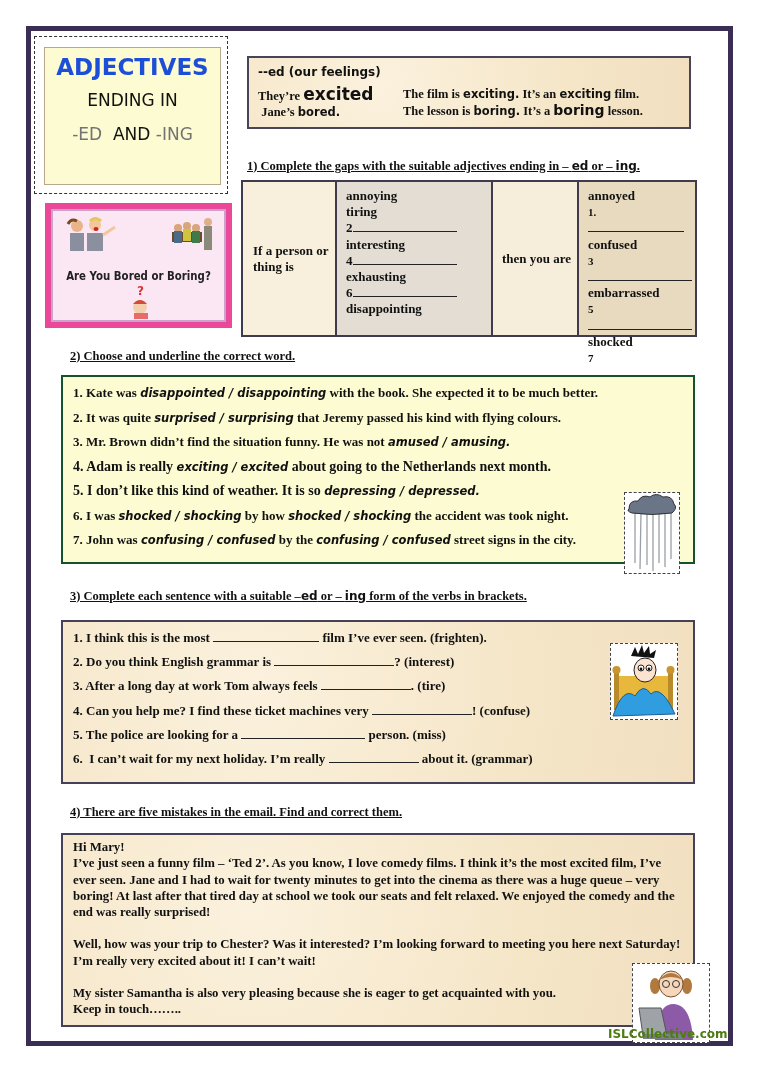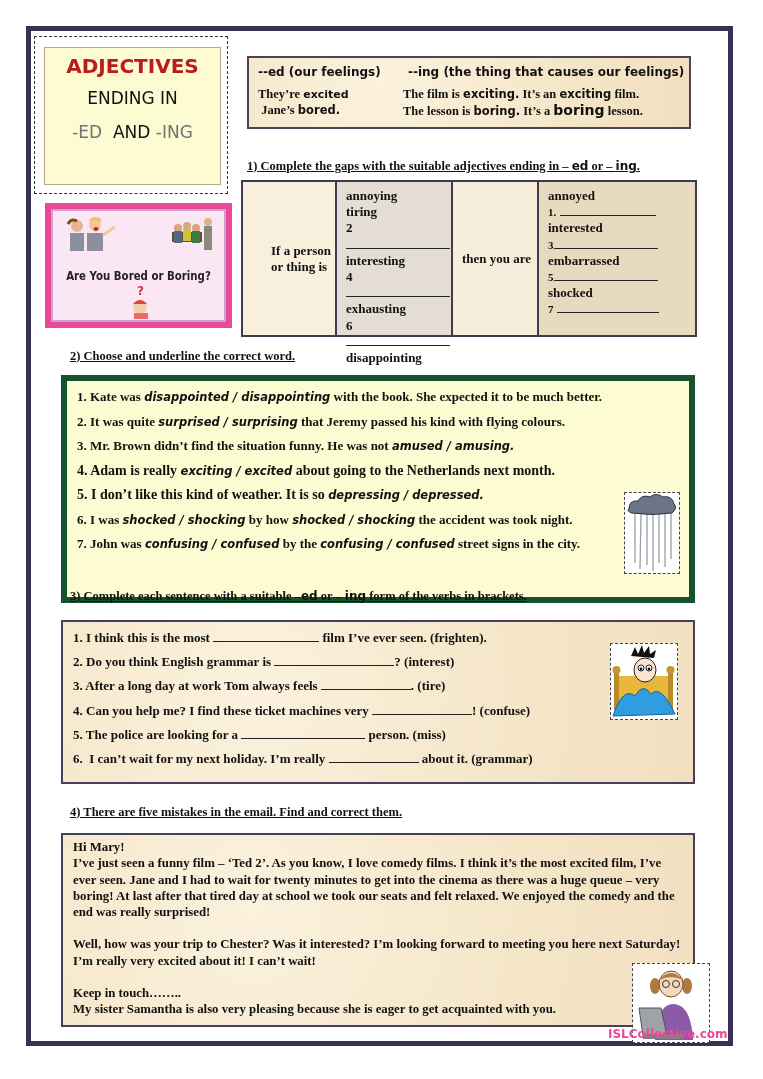--- a/index.html
+++ b/index.html
@@ -1,52 +1,52 @@
 <!DOCTYPE html>
 <html><head>
 <meta charset="utf-8">
 <style>
   html,body{margin:0;padding:0;background:#fff;}
   body{width:763px;height:1079px;position:relative;overflow:hidden;font-family:"Liberation Serif",serif;color:#111;}
   .frame{position:absolute;left:26px;top:26px;width:707px;height:1020px;border:5px solid #3b2e55;box-sizing:border-box;background:#fff;}
   .abs{position:absolute;}
   .title-outer{left:34px;top:36px;width:194px;height:158px;border:1.5px dashed #333;box-sizing:border-box;}
   .title-inner{left:44px;top:47px;width:177px;height:138px;background:#fdfbd1;border:1.5px solid #b9a88e;box-sizing:border-box;text-align:center;font-family:"DejaVu Sans",sans-serif;}
-  .t-adj{color:#b91c1c;font-weight:bold;font-size:20px;margin-top:6px;letter-spacing:0px;}
+  .t-adj{color:#1d4ed8;font-weight:bold;font-size:23px;margin-top:6px;letter-spacing:0px;}
   .t-end{color:#111;font-size:17px;margin-top:10px;}
   .t-edging{font-size:17px;margin-top:14px;}
   .t-red{color:#737373;}
   .pic-box{left:45px;top:203px;width:187px;height:125px;background:#ec4899;box-sizing:border-box;padding:6px;}
   .pic-inner{width:100%;height:100%;background:#fbe6f3;border:2px solid #c9a3cc;box-sizing:border-box;position:relative;}
   .pic-text{position:absolute;left:0;right:0;top:58px;text-align:center;font-family:"DejaVu Sans",sans-serif;font-weight:bold;font-size:12px;color:#222;transform:scaleX(0.85);}
   .parch{background:#f8ecd4;background-image:radial-gradient(circle at 30% 40%,#fbf1dd 0,#f5e6c8 60%,#f1dfc0 100%);}
   .ref-box{left:247px;top:56px;width:444px;height:73px;border:2px solid #4a4458;box-sizing:border-box;font-size:12.5px;}
   .sans-b{font-family:"DejaVu Sans",sans-serif;font-weight:bold;}
   .instr{font-weight:bold;font-size:12.5px;text-decoration:underline;}
   .tbl{left:241px;top:180px;width:456px;height:157px;border:2px solid #3f3a4e;box-sizing:border-box;display:flex;}
   .tbl .c{border-right:2px solid #3f3a4e;box-sizing:border-box;font-weight:bold;font-size:13px;height:100%;}
   .tbl .c:last-child{border-right:none;}
-  .c1{width:94px;background:#f8f0dc;display:flex;align-items:center;padding-left:28px;line-height:16px;}
-  .c2{width:116px;background:#e3ddd3;padding:6px 0 0 9px;line-height:16.2px;}
+  .c1{width:94px;background:#f8f0dc;display:flex;align-items:center;padding-left:10px;line-height:16px;}
+  .c2{width:156px;background:#e3ddd3;padding:6px 0 0 9px;line-height:16.2px;}
   .c3{width:86px;background:#f6eedb;display:flex;align-items:center;padding-left:9px;line-height:16px;}
   .c4{flex:1;background:#e8dabf;padding:6px 0 0 9px;line-height:16.2px;}
   .blank{display:inline-block;border-bottom:1.3px solid #222;height:11px;vertical-align:baseline;}
-  .ex2{left:61px;top:375px;width:634px;height:228px;background:#fdfbd1;border:6px solid #14532d;box-sizing:border-box;padding:4px 0 0 10px;font-weight:bold;font-size:13px;}
+  .ex2{left:61px;top:375px;width:634px;height:189px;background:#fdfbd1;border:2px solid #14532d;box-sizing:border-box;padding:4px 0 0 10px;font-weight:bold;font-size:13px;}
   .ex2 .row{height:24.5px;line-height:24.5px;white-space:nowrap;}
   .ex2 .row.big{font-size:14px;}
   .opt{font-family:"DejaVu Sans",sans-serif;font-style:italic;font-weight:bold;font-size:11.5px;}
   .rain{left:624px;top:492px;width:56px;height:82px;border:1.5px dashed #444;box-sizing:border-box;background:#fff;}
   .ex3{left:61px;top:620px;width:634px;height:164px;border:2px solid #464058;box-sizing:border-box;padding:4px 0 0 10px;font-weight:bold;font-size:13px;}
   .ex3 .row{height:24.2px;line-height:24.2px;white-space:nowrap;}
   .boy{left:610px;top:643px;width:68px;height:77px;border:1.5px dashed #444;box-sizing:border-box;background:#fff;}
   .ex4{left:61px;top:833px;width:634px;height:194px;border:2px solid #464058;box-sizing:border-box;padding:4px 10px 0 10px;font-weight:bold;font-size:12.8px;line-height:16.3px;}
   .ex4 p{margin:0;}
   .ex4 .gap{height:16px;}
   .girl{left:632px;top:963px;width:78px;height:80px;border:1.5px dashed #444;box-sizing:border-box;background:#fff;}
-  .wm{left:608px;top:1027px;font-family:"DejaVu Sans",sans-serif;font-weight:bold;font-size:12px;color:#ec4899;}
+  .wm{left:608px;top:1027px;font-family:"DejaVu Sans",sans-serif;font-weight:bold;font-size:12px;color:#4d7c0f;}
 </style>
 </head>
 <body>
 
 <div class="frame"></div>
 
 <div class="abs title-outer"></div>
 <div class="abs title-inner">
   <div class="t-adj">ADJECTIVES</div>
   <div class="t-end">ENDING IN</div>
@@ -83,23 +83,22 @@
       <text x="9" y="10" font-size="12" font-weight="bold" fill="#e03030" font-family="DejaVu Sans, sans-serif">?</text>
       <circle cx="12" cy="22" r="7" fill="#f3cfae"></circle>
         <path d="M5 19 q7 -8 14 0" fill="#d24a3a"></path>
       <rect x="6" y="28" width="14" height="6" fill="#e76b6b"></rect>
     </svg>
   </div>
 </div>
 
 <div class="abs ref-box parch">
   <div class="abs sans-b" style="left:9px;top:7px;font-size:12px;">--ed (our feelings)</div>
-  <div class="abs sans-b" style="left:159px;top:7px;font-size:12px;">--ing (the thing that causes our feelings)</div>
   <div class="abs" style="left:9px;top:29px;font-weight:bold;line-height:15.5px;">
-    <div><span>They’re </span><span class="sans-b" style="font-size:11px">excited</span></div>
+    <div><span>They’re </span><span class="sans-b" style="font-size:17px">excited</span></div>
     <div><span style="white-space:pre"> Jane’s </span><span class="sans-b" style="font-size:11.5px">bored.</span></div>
   </div>
   <div class="abs" style="left:154px;top:29px;font-weight:bold;line-height:15.5px;">
     <div><span>The film is </span><span class="sans-b" style="font-size:11.5px">exciting.</span><span style="white-space:pre"> It’s an </span><span class="sans-b" style="font-size:11.5px">exciting</span><span> film.</span></div>
     <div><span>The lesson is </span><span class="sans-b" style="font-size:11.5px">boring.</span><span style="white-space:pre"> It’s a </span><span class="sans-b" style="font-size:14px">boring</span><span> lesson.</span></div>
   </div>
 </div>
 
 <div class="abs instr" style="left:247px;top:159px;white-space:pre;"><span>1) Complete the gaps with the suitable adjectives ending in – </span><span class="sans-b" style="font-size:12px">ed</span><span> or – </span><span class="sans-b" style="font-size:12px">ing</span><span>.</span></div>
 
@@ -116,21 +115,21 @@
     <div>exhausting</div>
     <div><span>6</span><span class="blank" style="width:104px"></span></div>
     <div>disappointing</div>
   </div>
   <div class="c c3">
       <span style="width:70px">then you are</span>
     </div>
   <div class="c c4">
     <div>annoyed</div>
     <div><span style="font-size:11px">1.</span> <span class="blank" style="width:96px"></span></div>
-    <div>interested</div>
+    <div>confused</div>
     <div><span style="font-size:11px">3</span><span class="blank" style="width:104px"></span></div>
     <div>embarrassed</div>
     <div><span style="font-size:11px">5</span><span class="blank" style="width:104px"></span></div>
     <div>shocked</div>
     <div><span style="font-size:11px">7</span> <span class="blank" style="width:102px"></span></div>
   </div>
 </div>
 
 <div class="abs instr" style="left:70px;top:349px;">2) Choose and underline the correct word.</div>
 <div class="abs ex2">
@@ -183,22 +182,22 @@
   </svg>
 </div>
 
 <div class="abs instr" style="left:70px;top:805px;">4) There are five mistakes in the email. Find and correct them.</div>
 <div class="abs ex4 parch">
   <p>Hi Mary!</p>
   <p style="width:608px">I’ve just seen a funny film – ‘Ted 2’.  As you know, I love comedy films. I think it’s the most excited film, I’ve ever seen. Jane and I had to wait for twenty minutes to get into the cinema as there was a huge queue – very boring! At last after that tired day at school we took our seats and felt relaxed. We enjoyed the comedy and the end was really surprised!</p>
   <div class="gap"></div>
   <p style="width:610px">Well, how was your trip to Chester? Was it interested? I’m looking forward to meeting you here next Saturday! I’m really very excited about it! I can’t wait!</p>
   <div class="gap"></div>
+  <p>My sister Samantha is also very pleasing because she is eager to get acquainted with you.</p>
   <p>Keep in touch……..</p>
-  <p>My sister Samantha is also very pleasing because she is eager to get acquainted with you.</p>
 </div>
 <div class="abs girl">
   <svg width="75" height="77" viewBox="0 0 75 77">
     <ellipse cx="22" cy="22" rx="5" ry="8" fill="#b07a3e"></ellipse>
       <ellipse cx="54" cy="22" rx="5" ry="8" fill="#b07a3e"></ellipse>
     <ellipse cx="38" cy="20" rx="12" ry="13" fill="#f5d7bc" stroke="#7a5030" stroke-width="1"></ellipse>
     <path d="M26 16 q12 -14 24 0 q-12 -6 -24 0z" fill="#b07a3e"></path>
     <circle cx="33" cy="20" r="3.5" fill="none" stroke="#333"></circle>
       <circle cx="43" cy="20" r="3.5" fill="none" stroke="#333"></circle>
     <path d="M22 76 q2 -36 18 -36 q18 0 20 36z" fill="#8d5aa8"></path>

